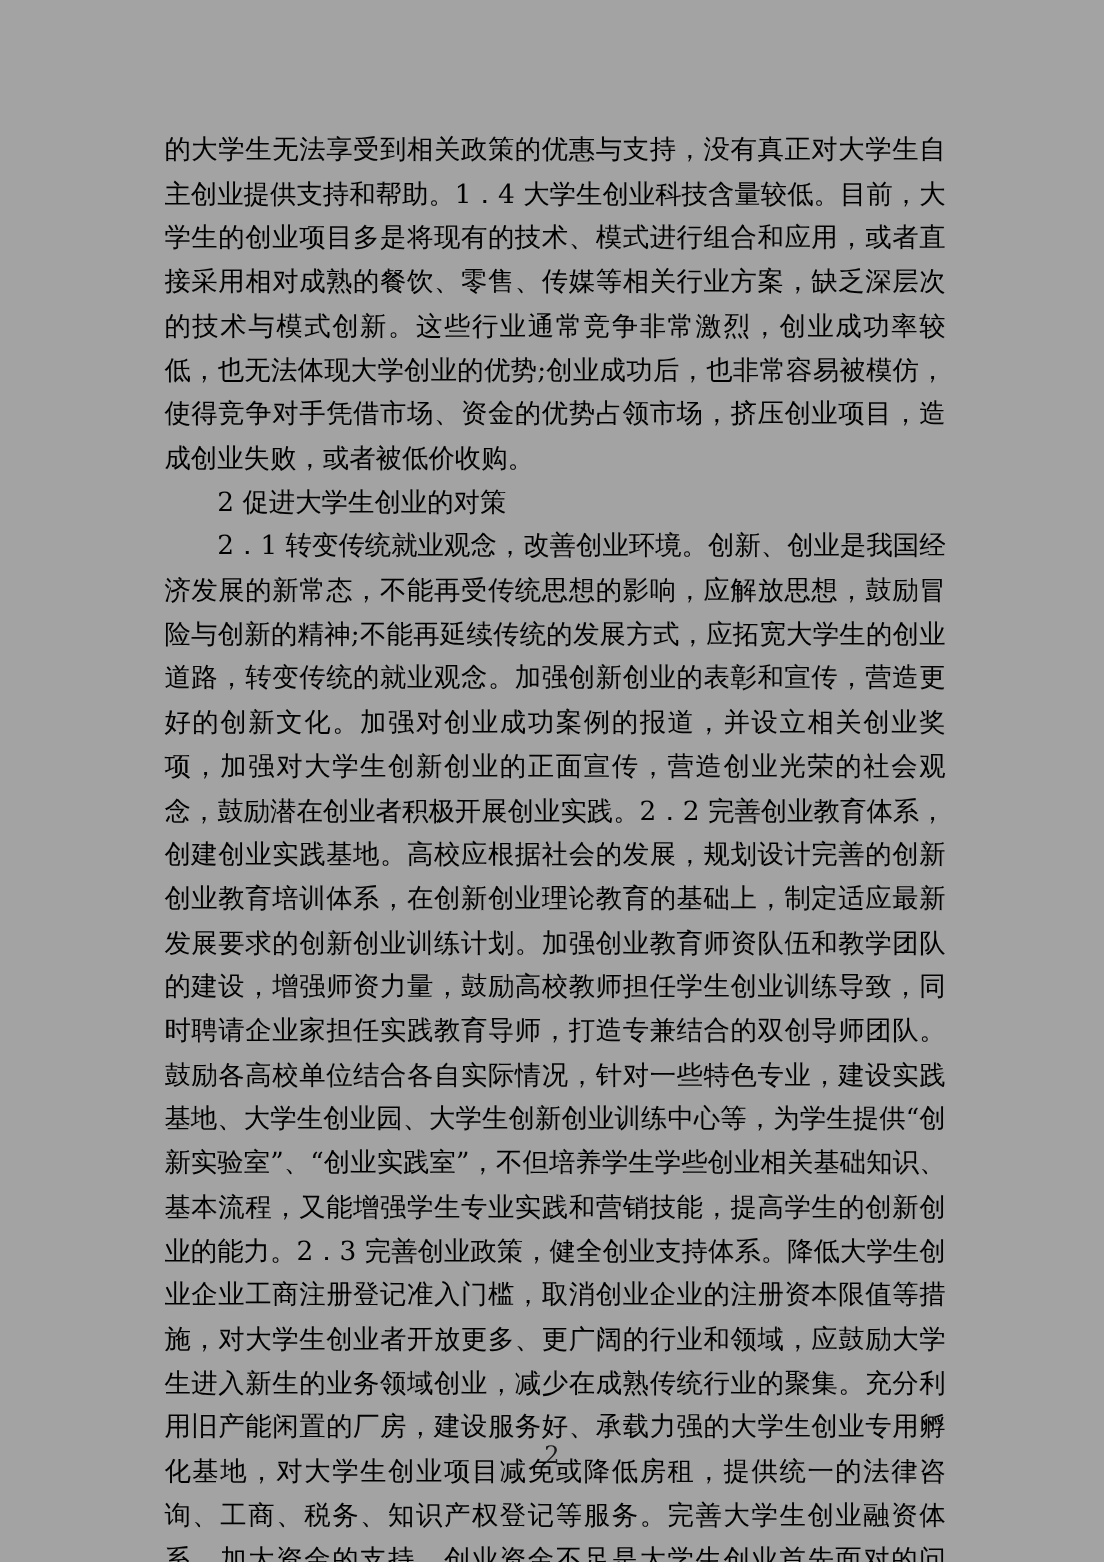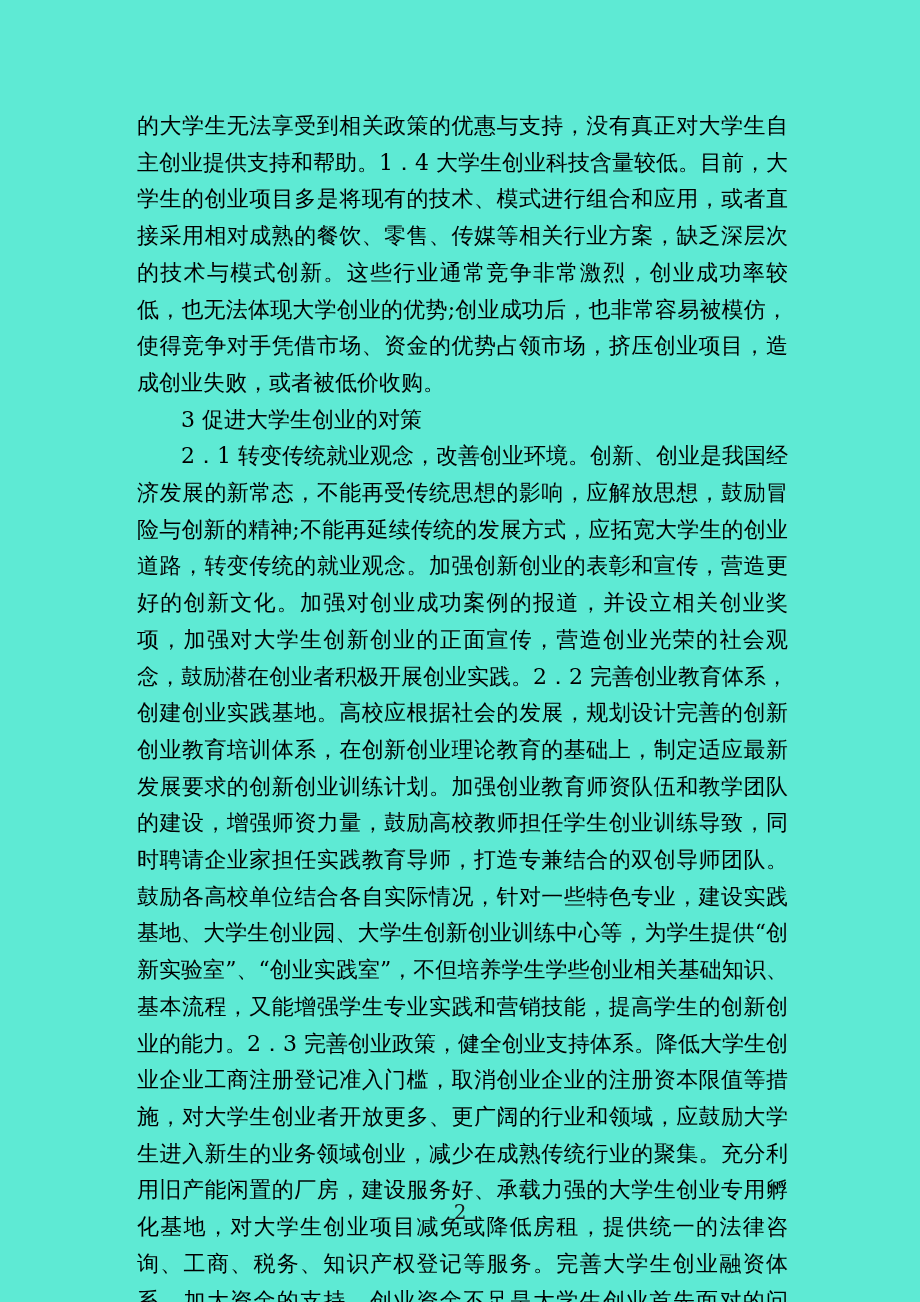--- a/index.html
+++ b/index.html
@@ -4,21 +4,21 @@
 <style>
   html, body {
     margin: 0;
     padding: 0;
     background: #ffffff;
   }
   .page {
     position: relative;
     width: 920px;
     height: 1302px;
-    background: #5eead4;
+    background: #a3a3a3;
     overflow: hidden;
     font-family: "DejaVu Serif", "Liberation Serif", serif;
     color: #000000;
   }
   .content {
     position: absolute;
     left: 137px;
     top: 108px;
     width: 651px;
     font-size: 22px;
@@ -43,17 +43,17 @@
     line-height: 26px;
     color: #1a1a1a;
   }
 </style>
 </head>
 <body>
 
 <div class="page">
   <div class="content">
     <p class="para">的大学生无法享受到相关政策的优惠与支持，没有真正对大学生自主创业提供支持和帮助。1．4 大学生创业科技含量较低。目前，大学生的创业项目多是将现有的技术、模式进行组合和应用，或者直接采用相对成熟的餐饮、零售、传媒等相关行业方案，缺乏深层次的技术与模式创新。这些行业通常竞争非常激烈，创业成功率较低，也无法体现大学创业的优势;创业成功后，也非常容易被模仿，使得竞争对手凭借市场、资金的优势占领市场，挤压创业项目，造成创业失败，或者被低价收购。</p>
-    <p class="para indent">3 促进大学生创业的对策</p>
+    <p class="para indent">2 促进大学生创业的对策</p>
     <p class="para indent">2．1 转变传统就业观念，改善创业环境。创新、创业是我国经济发展的新常态，不能再受传统思想的影响，应解放思想，鼓励冒险与创新的精神;不能再延续传统的发展方式，应拓宽大学生的创业道路，转变传统的就业观念。加强创新创业的表彰和宣传，营造更好的创新文化。加强对创业成功案例的报道，并设立相关创业奖项，加强对大学生创新创业的正面宣传，营造创业光荣的社会观念，鼓励潜在创业者积极开展创业实践。2．2 完善创业教育体系，创建创业实践基地。高校应根据社会的发展，规划设计完善的创新创业教育培训体系，在创新创业理论教育的基础上，制定适应最新发展要求的创新创业训练计划。加强创业教育师资队伍和教学团队的建设，增强师资力量，鼓励高校教师担任学生创业训练导致，同时聘请企业家担任实践教育导师，打造专兼结合的双创导师团队。鼓励各高校单位结合各自实际情况，针对一些特色专业，建设实践基地、大学生创业园、大学生创新创业训练中心等，为学生提供“创新实验室”、“创业实践室”，不但培养学生学些创业相关基础知识、基本流程，又能增强学生专业实践和营销技能，提高学生的创新创业的能力。2．3 完善创业政策，健全创业支持体系。降低大学生创业企业工商注册登记准入门槛，取消创业企业的注册资本限值等措施，对大学生创业者开放更多、更广阔的行业和领域，应鼓励大学生进入新生的业务领域创业，减少在成熟传统行业的聚集。充分利用旧产能闲置的厂房，建设服务好、承载力强的大学生创业专用孵化基地，对大学生创业项目减免或降低房租，提供统一的法律咨询、工商、税务、知识产权登记等服务。完善大学生创业融资体系，加大资金的支持。创业资金不足是大学生创业首先面对的问题，政府应积极拓宽大学生创业融资渠道，鼓励银行发</p>
   </div>
   <div class="footer">2</div>
 </div>
 
 </body></html>

